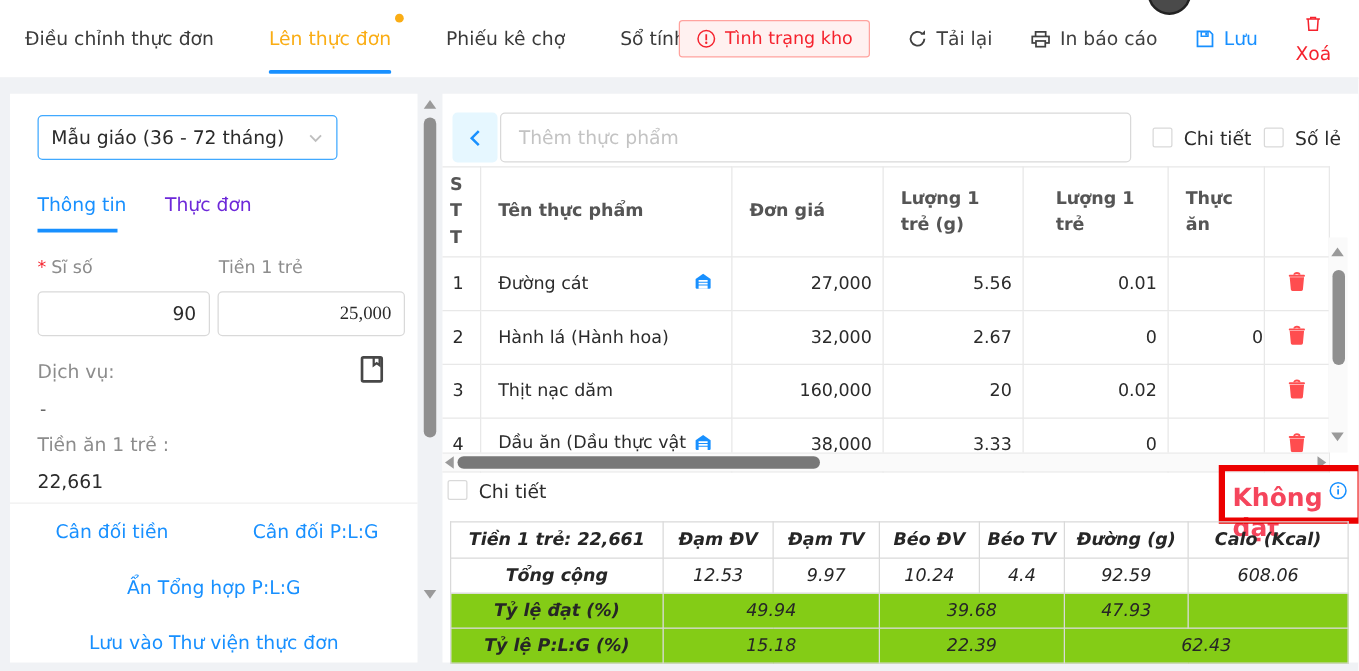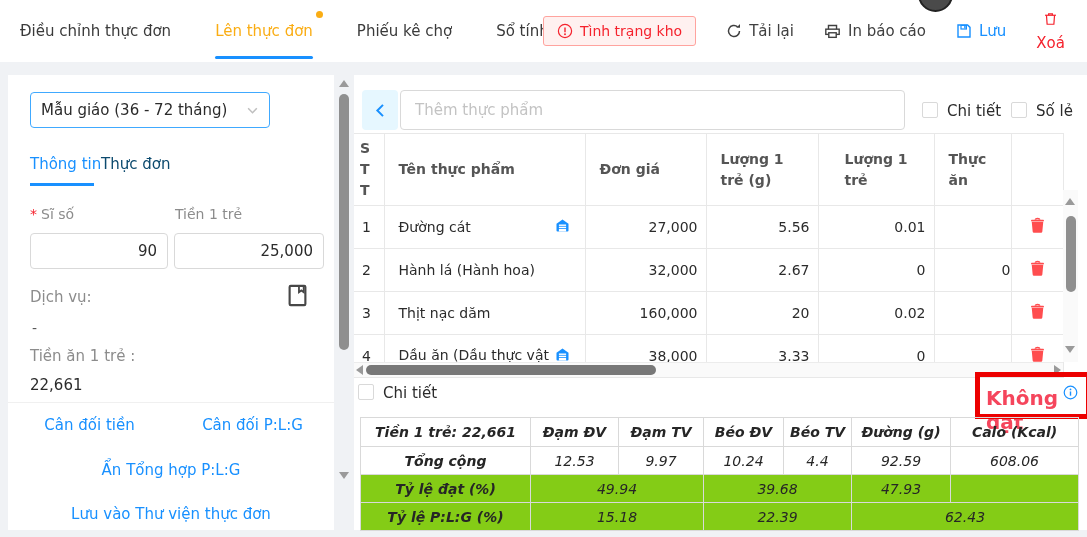--- a/index.html
+++ b/index.html
@@ -157,28 +157,28 @@
 
   <div class="card left-card">
     <div class="group-select abs">
       <span class="grow">Mẫu giáo (36 - 72 tháng)</span>
       <svg width="13" height="13" viewBox="0 0 12 12">
           <path d="M2 4l4 4 4-4" fill="none" stroke="#bfbfbf" stroke-width="1.4"></path>
         </svg>
     </div>
 
     <div class="abs lp-tab active" style="left:22px;top:80px;">Thông tin</div>
-    <div class="abs lp-tab" style="left:93px;top:80px;color:#0c4a6e;text-align:right;">Thực đơn</div>
+    <div class="abs lp-tab" style="left:124px;top:80px;color:#6d28d9;text-align:right;">Thực đơn</div>
     <div class="abs lp-underline"></div>
 
     <div class="abs fld-label" style="left:22px;top:131px;"><span class="req">*</span><span>Sĩ số</span></div>
     <div class="abs fld-label" style="left:167px;top:131px;">Tiền 1 trẻ</div>
 
     <input class="lp-input" style="left: 22px; top: 158px; width: 138px;" value="90">
-    <input class="lp-input" style="left: 166px; top: 158px; width: 150px;" value="25,000">
+    <input class="lp-input" style="left: 166px; top: 158px; width: 150px; font-family: Liberation Serif, serif;" value="25,000">
 
     <div class="abs fld-label" style="left:22px;top:213px;font-size:15px;">Dịch vụ:</div>
     <div class="abs" style="left:276px;top:207px;">
       <svg width="27" height="27" viewBox="0 0 24 24">
           <rect x="5" y="3.5" width="14" height="17" rx="1" fill="none" stroke="#474747" stroke-width="1.9"></rect>
           <path d="M13.3 3.5v5.6l2.1-1.6 2.1 1.6V3.5" fill="none" stroke="#474747" stroke-width="1.6"></path>
         </svg>
     </div>
     <div class="abs" style="left:24px;top:245px;color:#595959;">-</div>
 

